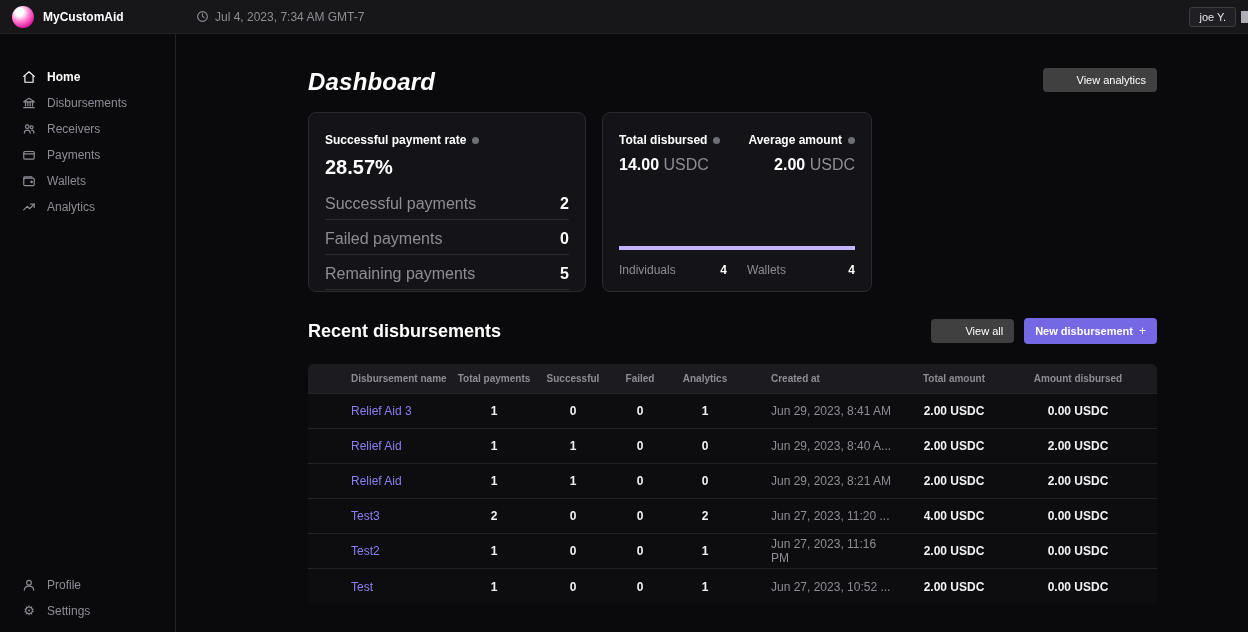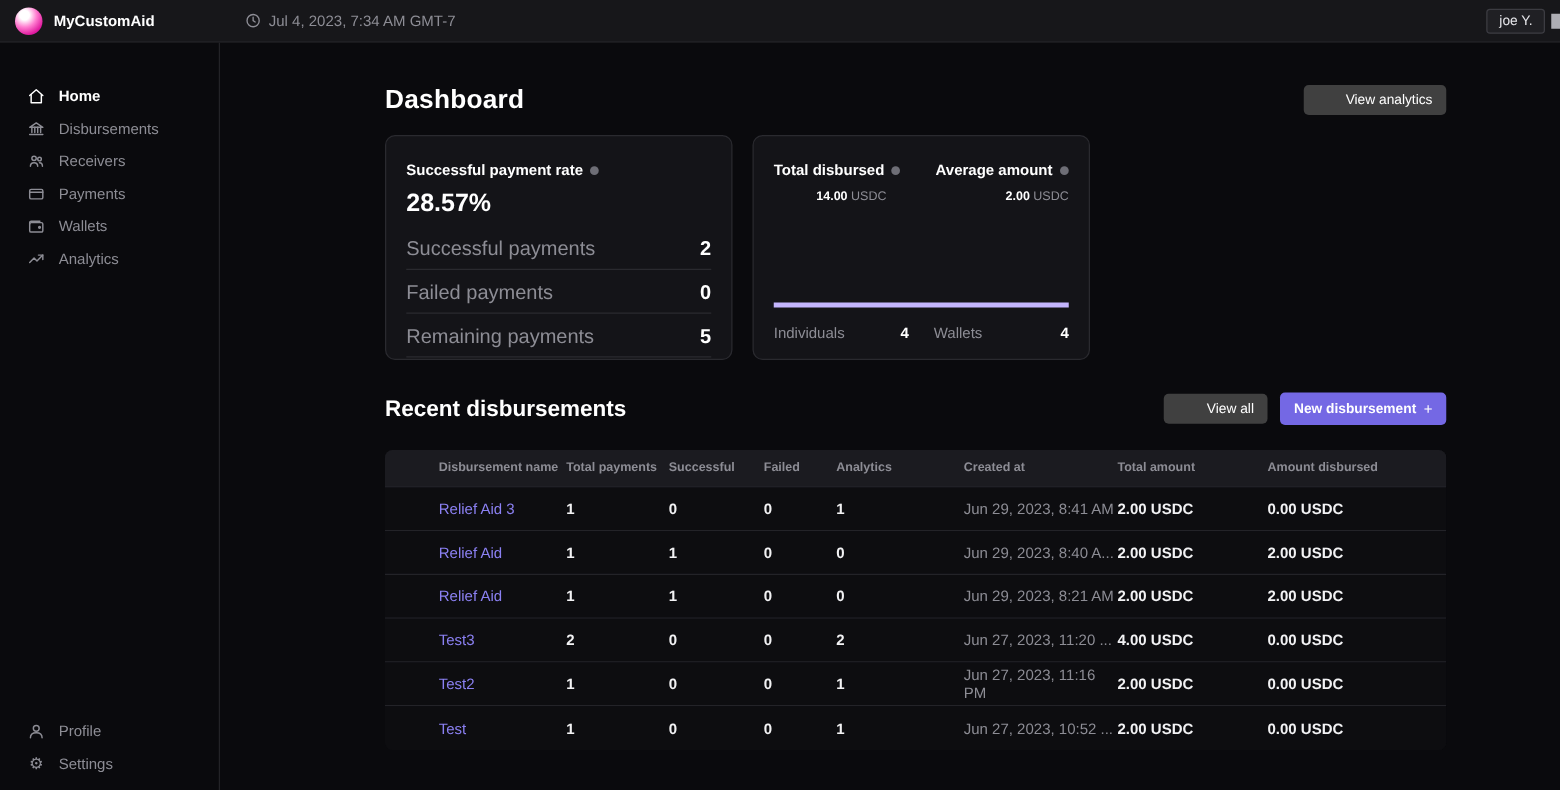--- a/index.html
+++ b/index.html
@@ -42,21 +42,21 @@
     padding:6px 22px; font-size:12px; color:#8d8d95; cursor:pointer;
   }
   .nav-item.active { color:#ffffff; font-weight:bold; }
   .nav-item svg { width:14px; height:14px; stroke:currentColor; fill:none; stroke-width:2; stroke-linecap:round; stroke-linejoin:round; flex:0 0 auto; }
   .nav-item .uicon { font-size:13px; width:14px; text-align:center; line-height:14px; }
   .sidebar-footer { margin-top:auto; }
 
   
   .main { flex:1; padding:34px 91px 0 132px; }
   .main-header { display:flex; justify-content:space-between; align-items:flex-start; margin-bottom:16px; }
-  h1 { font-size:21px; font-weight:600; letter-spacing:0.2px; }
+  h1 { font-size:24px; font-weight:600; letter-spacing:0.2px;font-style:italic; }
   .btn {
     border:none; border-radius:4px; font-size:11px; padding:6px 11px;
     color:#fff; cursor:pointer; font-family:inherit; white-space:nowrap;
   }
   .btn.dark { background:#404040;padding-left:34px; }
   .btn.purple { background:#7468e4; font-weight:600; display:inline-flex; align-items:center; gap:6px; }
   .btn .plus { font-weight:400; font-size:12px; }
 
   
   .cards { display:flex; gap:16px; margin-bottom:26px; }
@@ -72,21 +72,21 @@
   .stat-row {
     display:flex; justify-content:space-between; align-items:center;
     padding:10px 0 6px; border-bottom:1px solid #2a2a2f; font-size:16px;
   }
   .stat-row .lab { color:#8d8d95; }
   .stat-row .val { font-weight:bold; color:#fff; }
 
   .disb-top { display:flex; justify-content:space-between; }
   .disb-col.right { text-align:right; }
   .disb-col.right .card-title { justify-content:flex-end; }
-  .disb-value { margin-top:9px; font-size:10px;margin-left:34px; }
+  .disb-value { margin-top:9px; font-size:16px; }
   .disb-value .num { font-weight:bold; color:#fff; }
   .disb-value .unit { color:#8d8d95; }
   .disb-footer { margin-top:auto; border-top:4px solid #c4b5fd; padding-top:13px; display:flex; font-size:12px; }
   .pair { flex:1; display:flex; justify-content:space-between; }
   .pair + .pair { margin-left:20px; }
   .pair .lab { color:#8d8d95; }
   .pair .val { font-weight:bold; color:#fff; }
 
   
   .section-header { display:flex; justify-content:space-between; align-items:center; margin-bottom:20px; }
@@ -99,21 +99,21 @@
     display:grid;
     grid-template-columns:130px 82px 76px 58px 72px 1fr 120px 128px;
     align-items:center; padding:0 15px; height:35px;
     border-bottom:1px solid #232328; font-size:12px; background:#0d0d10;
   }
   .trow:last-child { border-bottom:none; }
   .trow.head {
     height:30px; background:#1b1b20; font-size:10px; color:#8d8d95;
     border-bottom:1px solid #232328; font-weight:bold; cursor:default;
   }
-  .c { text-align:left; }
+  .c { text-align:center; }
   .c.left { text-align:left;padding-left:28px; }
   .c.created { padding-left:30px; color:#8d8d95; }
   .trow.head .c.created { color:#8d8d95; }
   .name { color:#8b80f2; cursor:pointer; }
   .numcell, .amount { font-weight:600; color:#f2f2f4; }
 </style>
 </head>
 <body>
 
 <div class="app">

